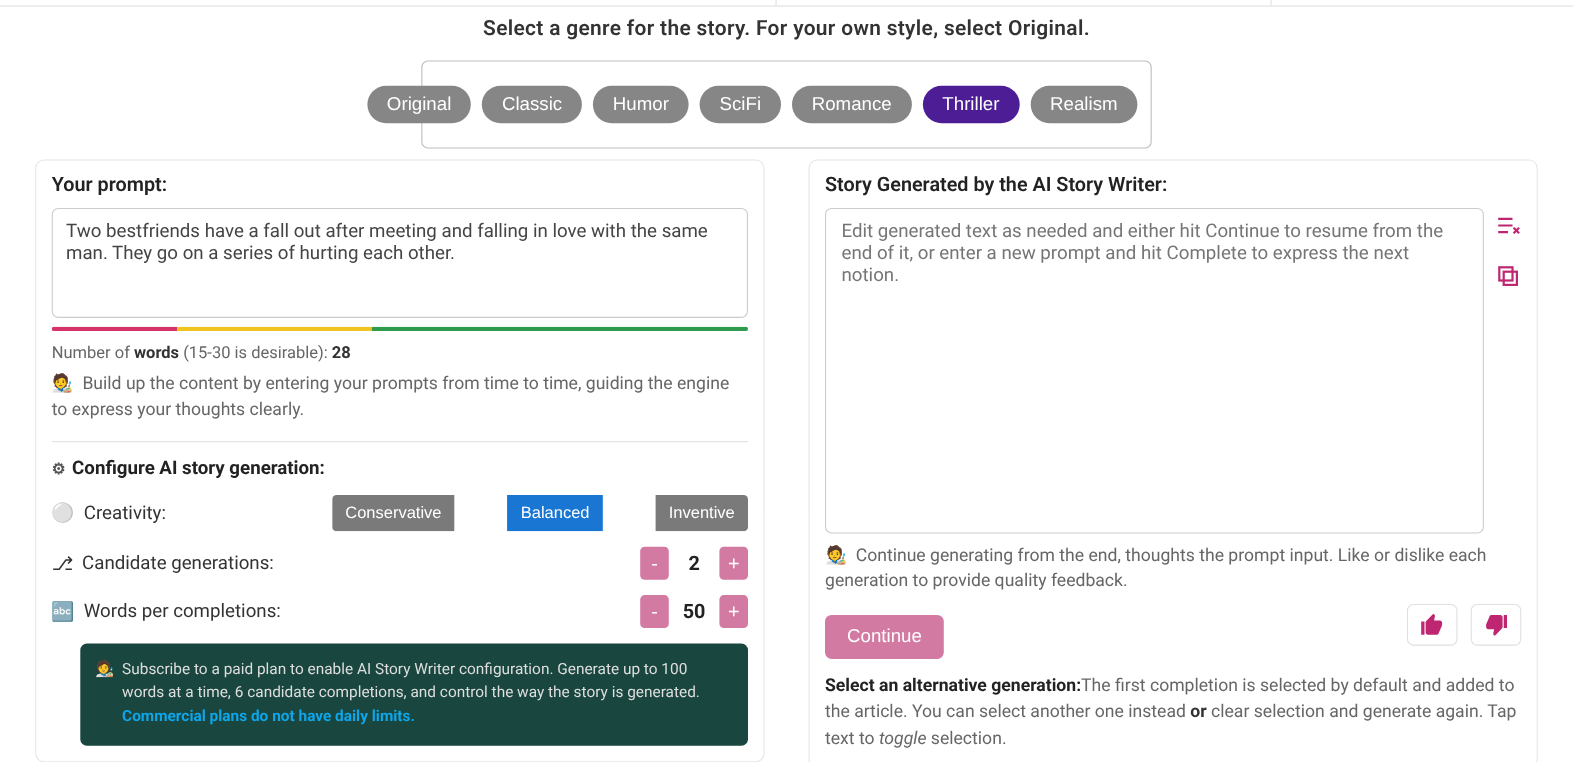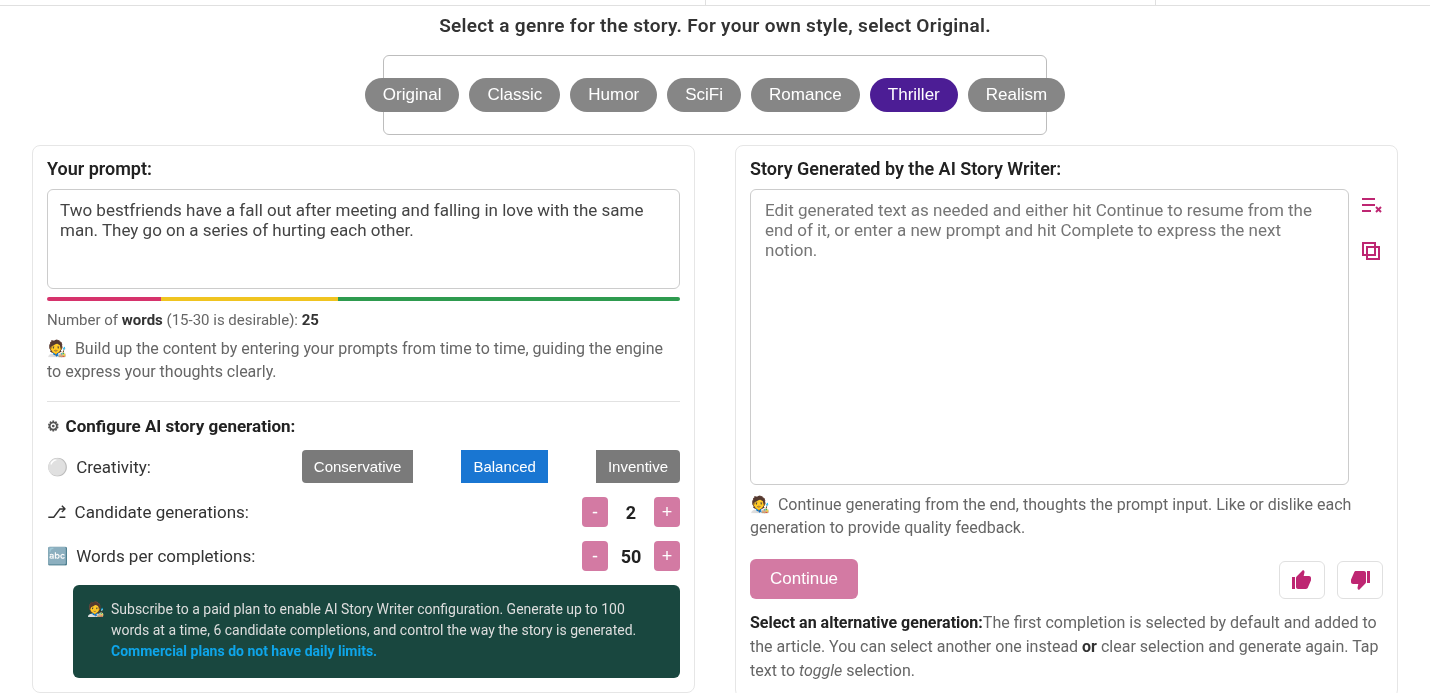--- a/index.html
+++ b/index.html
@@ -29,21 +29,21 @@
     margin-top: 8px;
     letter-spacing: 0.3px;
   }
   .genre-box {
     width: 664px;
     margin: 18px auto 0 auto;
     border: 1px solid #bdbdbd;
     border-radius: 6px;
     padding: 22px 12px;
     display: flex;
-    justify-content: center;
+    justify-content: flex-end;
     gap: 10px;
   }
   .genre-chip {
     background: #868686;
     color: #fff;
     border: none;
     border-radius: 18px;
     padding: 7px 18px;
     font-size: 17px;
     cursor: pointer;
@@ -203,21 +203,21 @@
     border: none;
     border-radius: 6px;
     padding: 10px 20px;
     font-size: 17px;
     cursor: pointer;
     margin-top: 10px;
   }
 
   .thumbs-row {
     display: flex;
-    align-items: flex-end;
+    align-items: flex-start;
     justify-content: space-between;
     margin-top: 10px;
   }
   .thumbs {
     display: flex;
     gap: 12px;
   }
   .thumb-box {
     border: 1px solid #e0e0e0;
     border-radius: 6px;
@@ -261,21 +261,21 @@
 
   <div class="panel">
     <div class="panel-title">Your prompt:</div>
     <textarea class="prompt-area" style="">Two bestfriends have a fall out after meeting and falling in love with the same man. They go on a series of hurting each other.</textarea>
     <div class="wc-bar">
       <div class="seg1"></div>
         <div class="seg2"></div>
         <div class="seg3"></div>
     </div>
     <div class="wc-row">
-      <span>Number of </span><b>words</b><span> (15-30 is desirable): </span><b>25</b>
+      <span>Number of </span><b>words</b><span> (15-30 is desirable): </span><b>28</b>
     </div>
     <div class="hint">
       <span class="emoji">🧑‍🎨</span>
       <span>Build up the content by entering your prompts from time to time, guiding the engine to express your thoughts clearly.</span>
     </div>
     <hr class="divider">
     <div class="config-heading">
       <span class="gear-icon">⚙</span>
       <span>Configure AI story generation:</span>
     </div>

